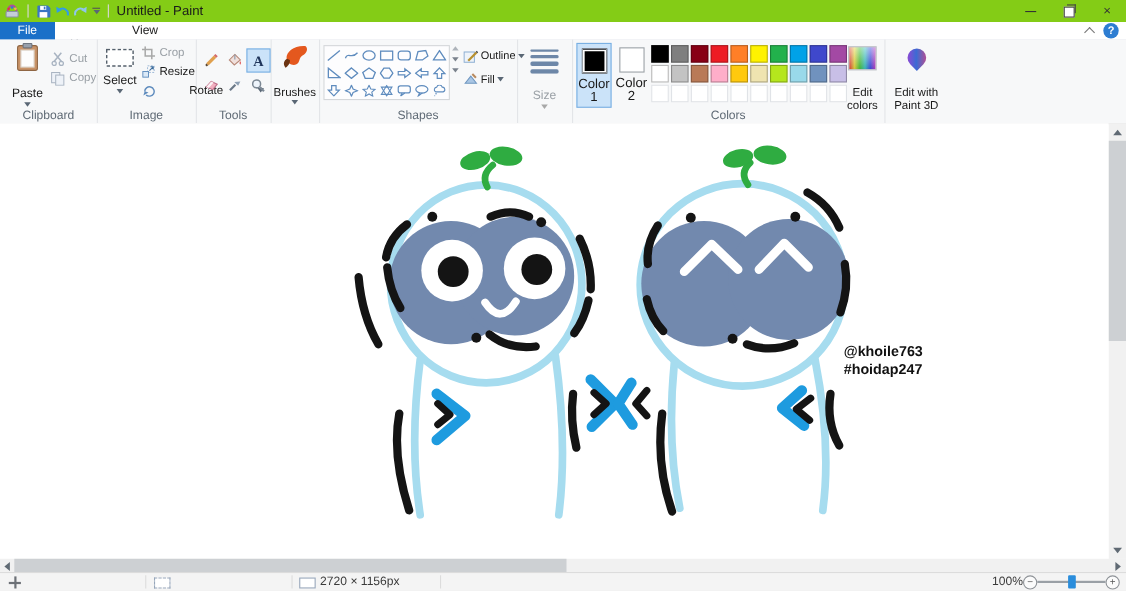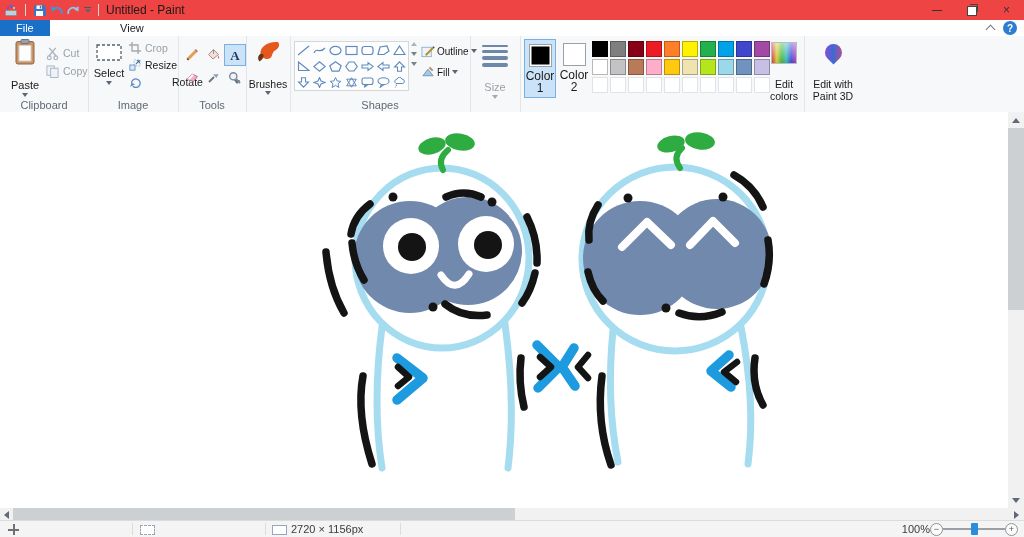--- a/index.html
+++ b/index.html
@@ -1,19 +1,19 @@
 <!DOCTYPE html>
 <html style="--t-file_tab: #1a70c8; --t-help: #2d7dd2; --t-selected_bg: #cbe3f9; --t-selected_border: #7ab0e2; --t-slider_thumb: #2a8ddc; --c-outline: #A6DCEF; --c-body: #7289AE; --c-chevron: #1E9BDF; --c-sprout: #2FAC41; --c-ink: #141414;"><head>
 <meta charset="utf-8">
 <style>
   html,body{margin:0;padding:0;background:#ddd;}
   .app{position:relative;width:1024px;height:537px;background:#fff;overflow:hidden;
        font-family:"Liberation Sans",sans-serif;-webkit-font-smoothing:antialiased;}
   
-  .titlebar{position:absolute;top:0;left:0;right:0;height:20px;background:#ef4444;display:flex;align-items:center;}
+  .titlebar{position:absolute;top:0;left:0;right:0;height:20px;background:#84cc16;display:flex;align-items:center;}
   .qat{display:flex;align-items:center;gap:4px;padding-left:4px;height:20px;}
   .sep-v{width:1px;height:12px;background:#d9d9d9;margin:0 3px;}
   .title-text{font-size:12px;color:#1a1a1a;margin-left:4px;white-space:nowrap;}
   .qat-caret{display:flex;flex-direction:column;align-items:center;gap:1px;}
   .qat-caret .bar{width:7px;height:1.5px;background:#555;}
   .caret-down{width:0;height:0;border-left:3.5px solid transparent;border-right:3.5px solid transparent;border-top:4px solid #5a6775;}
   .caret-down.dis{border-top-color:#a8a8a8;}
   .win-controls{position:absolute;right:0;top:0;height:20px;display:flex;}
   .win-btn{width:35px;height:20px;display:flex;align-items:center;justify-content:center;font-size:12px;color:#333;}
   .min-ic{width:10px;height:1px;background:#333;}
@@ -458,20 +458,21 @@
             <div class="swatch empty"></div>
             <div class="swatch empty"></div>
             <div class="swatch empty"></div>
             <div class="swatch empty"></div>
           </div>
       </div>
       <div class="bigbtn" style="left:246px;top:6px;width:36px;font-size:10.5px;">
         <div class="editcolors-ic"></div>
         <div class="lbl">Edit colors</div>
       </div>
+      <div class="grp-label">Colors</div>
     </div>
 
     <div class="grp" style="left:804px;width:58px;border-right:none;">
       <div class="bigbtn" style="left:3px;top:4px;width:52px;font-size:10.5px;">
         <div class="p3d-drop"></div>
         <div class="lbl">Edit with Paint 3D</div>
       </div>
     </div>
   </div>
 
@@ -535,20 +536,24 @@
           <path d="M734 63 Q754 74 763 95" class="s-ink"></path>
           <path d="M768 128 Q772 150 764 172" class="s-ink"></path>
           <circle cx="666" cy="196" r="4.5" class="f-ink"></circle>
           <path d="M679 201 Q700 209 722 200" class="s-ink"></path>
           <path d="M755 246 Q751 272 763 293" class="s-ink"></path>
           <polyline points="729,243 711,259 731,275" class="s-chev"></polyline>
           <polyline points="737,250 724,260 736,270" class="s-ink2"></polyline>
         </g>
       </g>
     </svg>
+    <div class="handle">
+      <div>@khoile763</div>
+      <div>#hoidap247</div>
+    </div>
   </div>
 
   <div class="vscroll">
     <div class="sarrow" style="top:0;left:0;width:16px;height:16px;">
         <div class="tri up"></div>
       </div>
     <div class="vthumb"></div>
     <div class="sarrow" style="bottom:0;left:0;width:16px;height:16px;">
         <div class="tri down"></div>
       </div>

